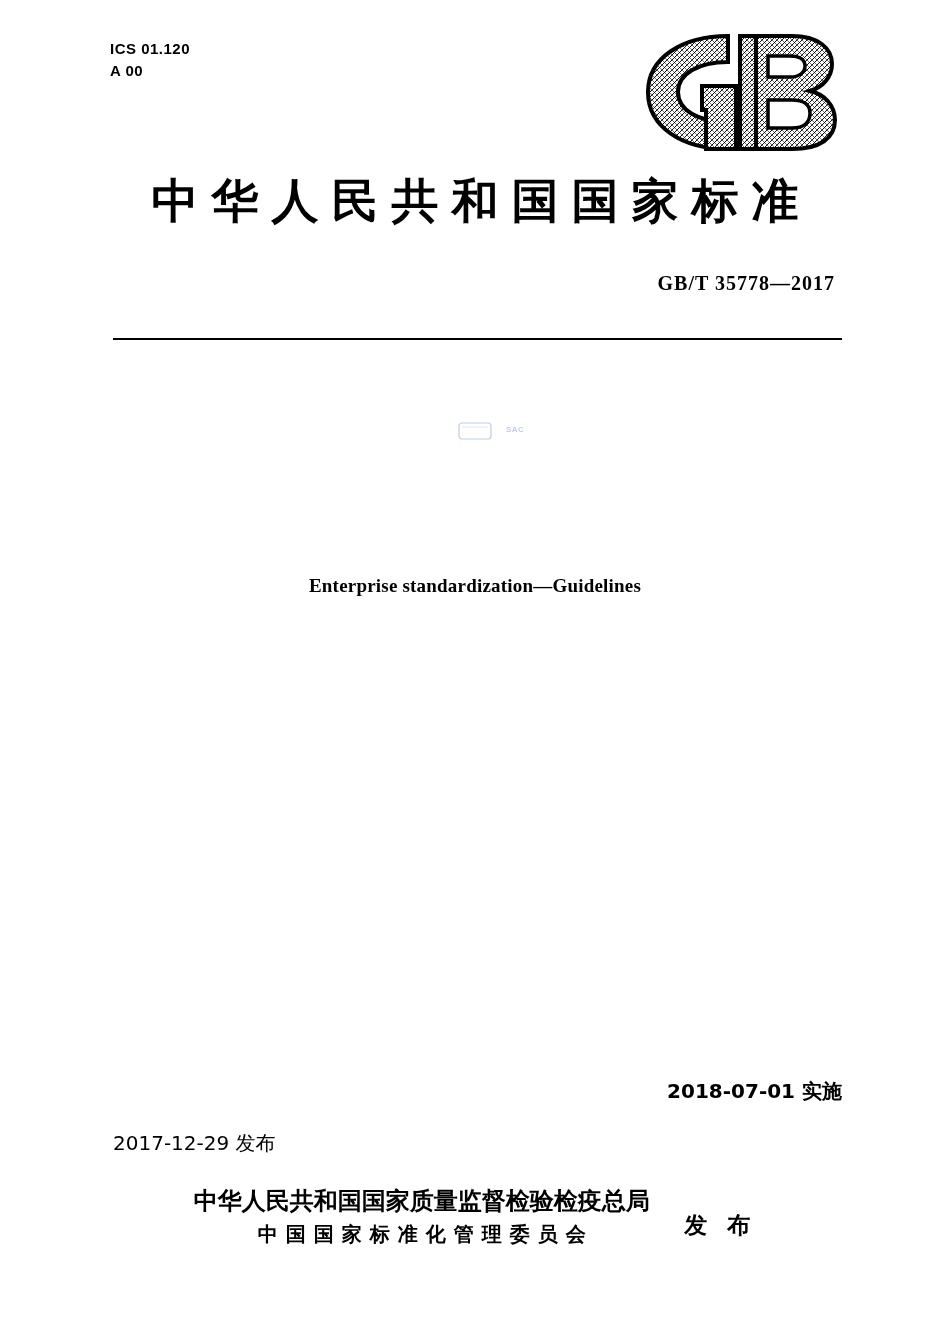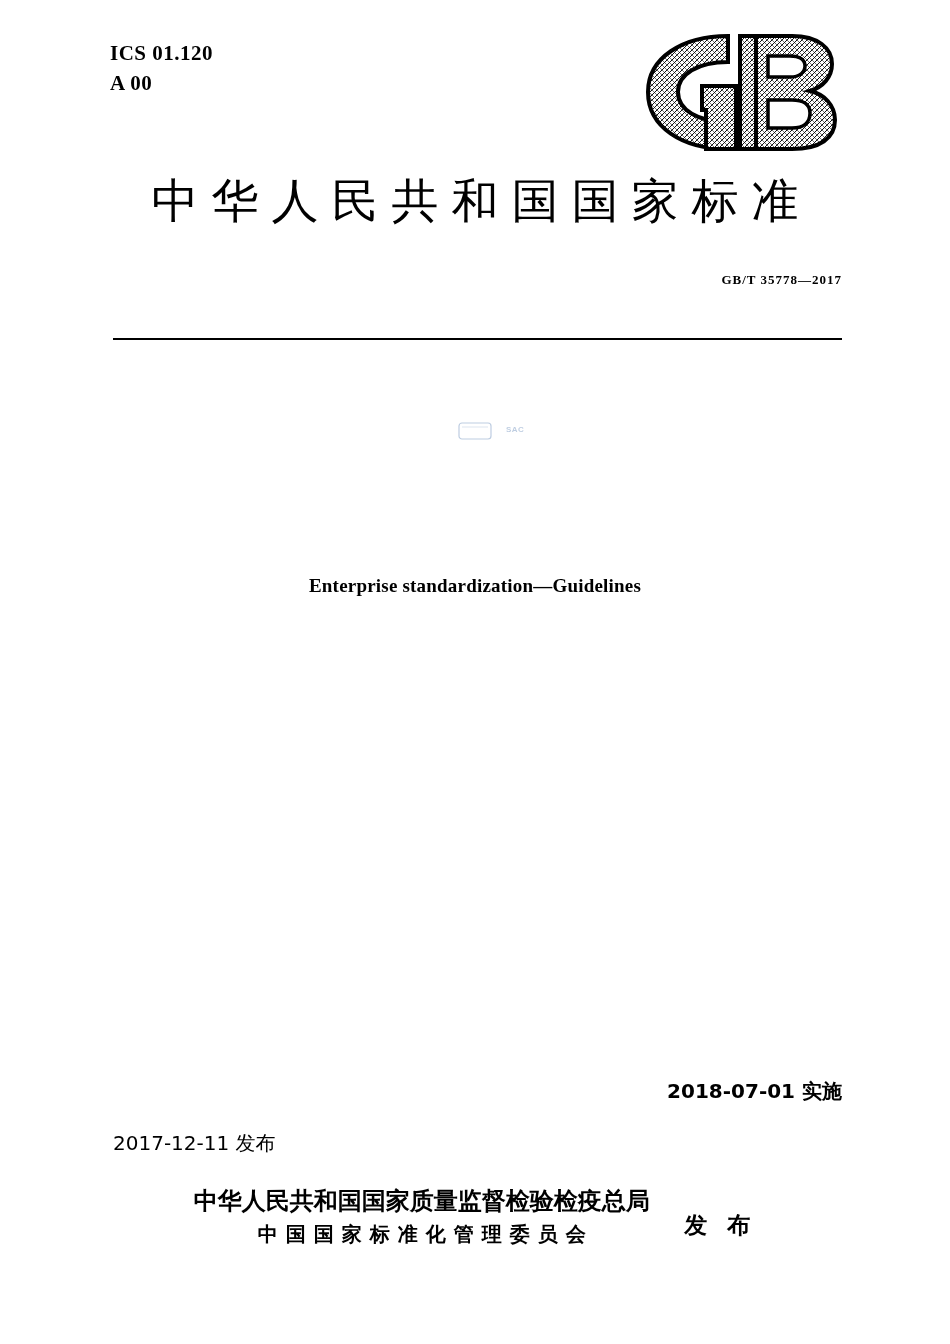--- a/index.html
+++ b/index.html
@@ -18,23 +18,23 @@
     background: #ffffff;
     overflow: hidden;
     box-sizing: border-box;
   }
 
   
   .ics-block {
     position: absolute;
     left: 110px;
     top: 38px;
-    font-family: Liberation Serif, serif;
-    font-weight: bold;
-    font-size: 21px;
+    font-family: Liberation Sans, sans-serif;
+    font-weight: bold;
+    font-size: 15px;
     line-height: 1.45;
     letter-spacing: 0.5px;
   }
   .ics-line { white-space: pre; }
 
   
   .gb-logo {
     position: absolute;
     right: 108px;
     top: 30px;
@@ -43,35 +43,35 @@
   }
 
   
   .nat-title {
     position: absolute;
     left: 0;
     right: 0;
     top: 170px;
     text-align: center;
     font-family: "DejaVu Sans", sans-serif;
-    font-weight: normal;
+    font-weight: bold;
     font-size: 47px;
     letter-spacing: 13px;
     padding-left: 13px;
     white-space: nowrap;
   }
 
   
   .std-number {
     position: absolute;
-    right: 108px;
+    right: 115px;
     top: 272px;
     font-family: "Liberation Serif", serif;
     font-weight: bold;
-    font-size: 13px;
+    font-size: 20px;
     letter-spacing: 1px;
   }
 
   
   .header-rule {
     position: absolute;
     left: 113px;
     right: 108px;
     top: 338px;
     height: 2px;
@@ -231,21 +231,21 @@
   <div class="sac-mark">
     <svg viewBox="0 0 34 30" width="34" height="30" xmlns="http://www.w3.org/2000/svg">
       <rect x="1" y="5" width="32" height="16" rx="3" fill="#ffffff" stroke="#2b5c9e" stroke-width="1.2"></rect>
       <path d="M4,9 L30,9" stroke="#2b5c9e" stroke-width="1" opacity="0.5"></path>
     </svg>
     <div class="sac-text">SAC</div>
   </div>
 
   <div class="doc-title-en">Enterprise standardization—Guidelines</div>
 
-  <div class="date-issue">2017-12-11 发布</div>
+  <div class="date-issue">2017-12-29 发布</div>
   <div class="date-impl">2018-07-01 实施</div>
 
   <div class="issuer">
     <div class="issuer-names">
       <div class="issuer-line1">中华人民共和国国家质量监督检验检疫总局</div>
       <div class="issuer-line2">中国国家标准化管理委员会</div>
     </div>
     <div class="issuer-verb">发 布</div>
   </div>
 

